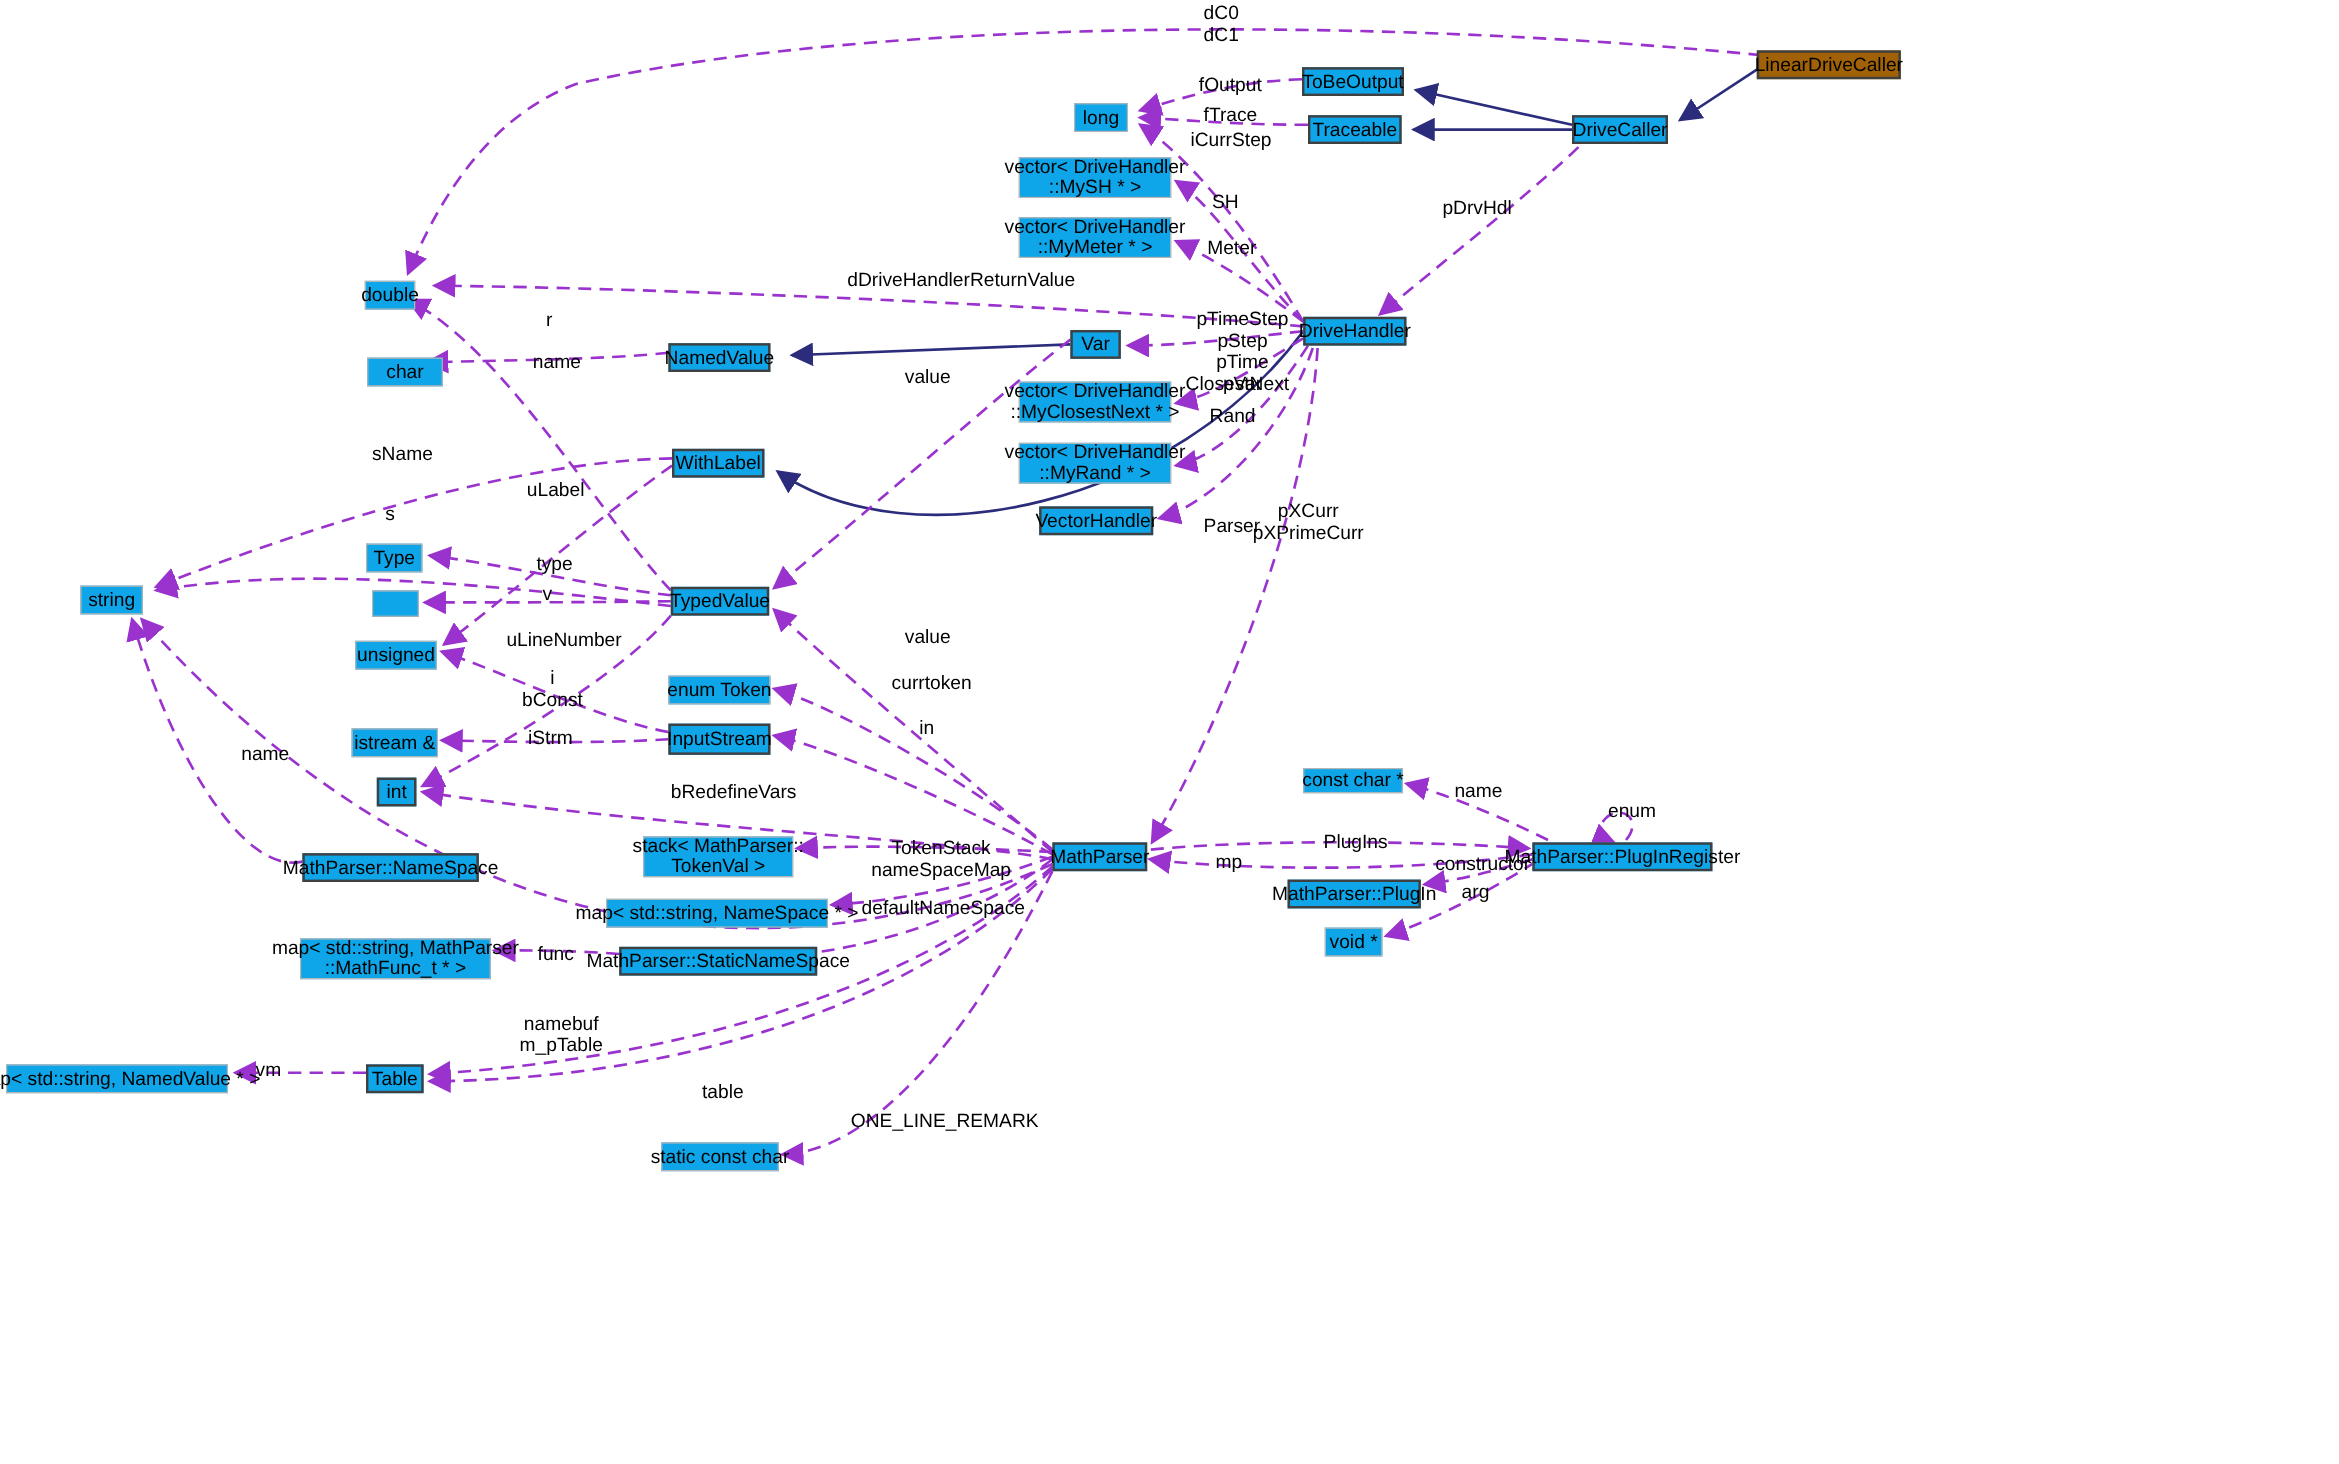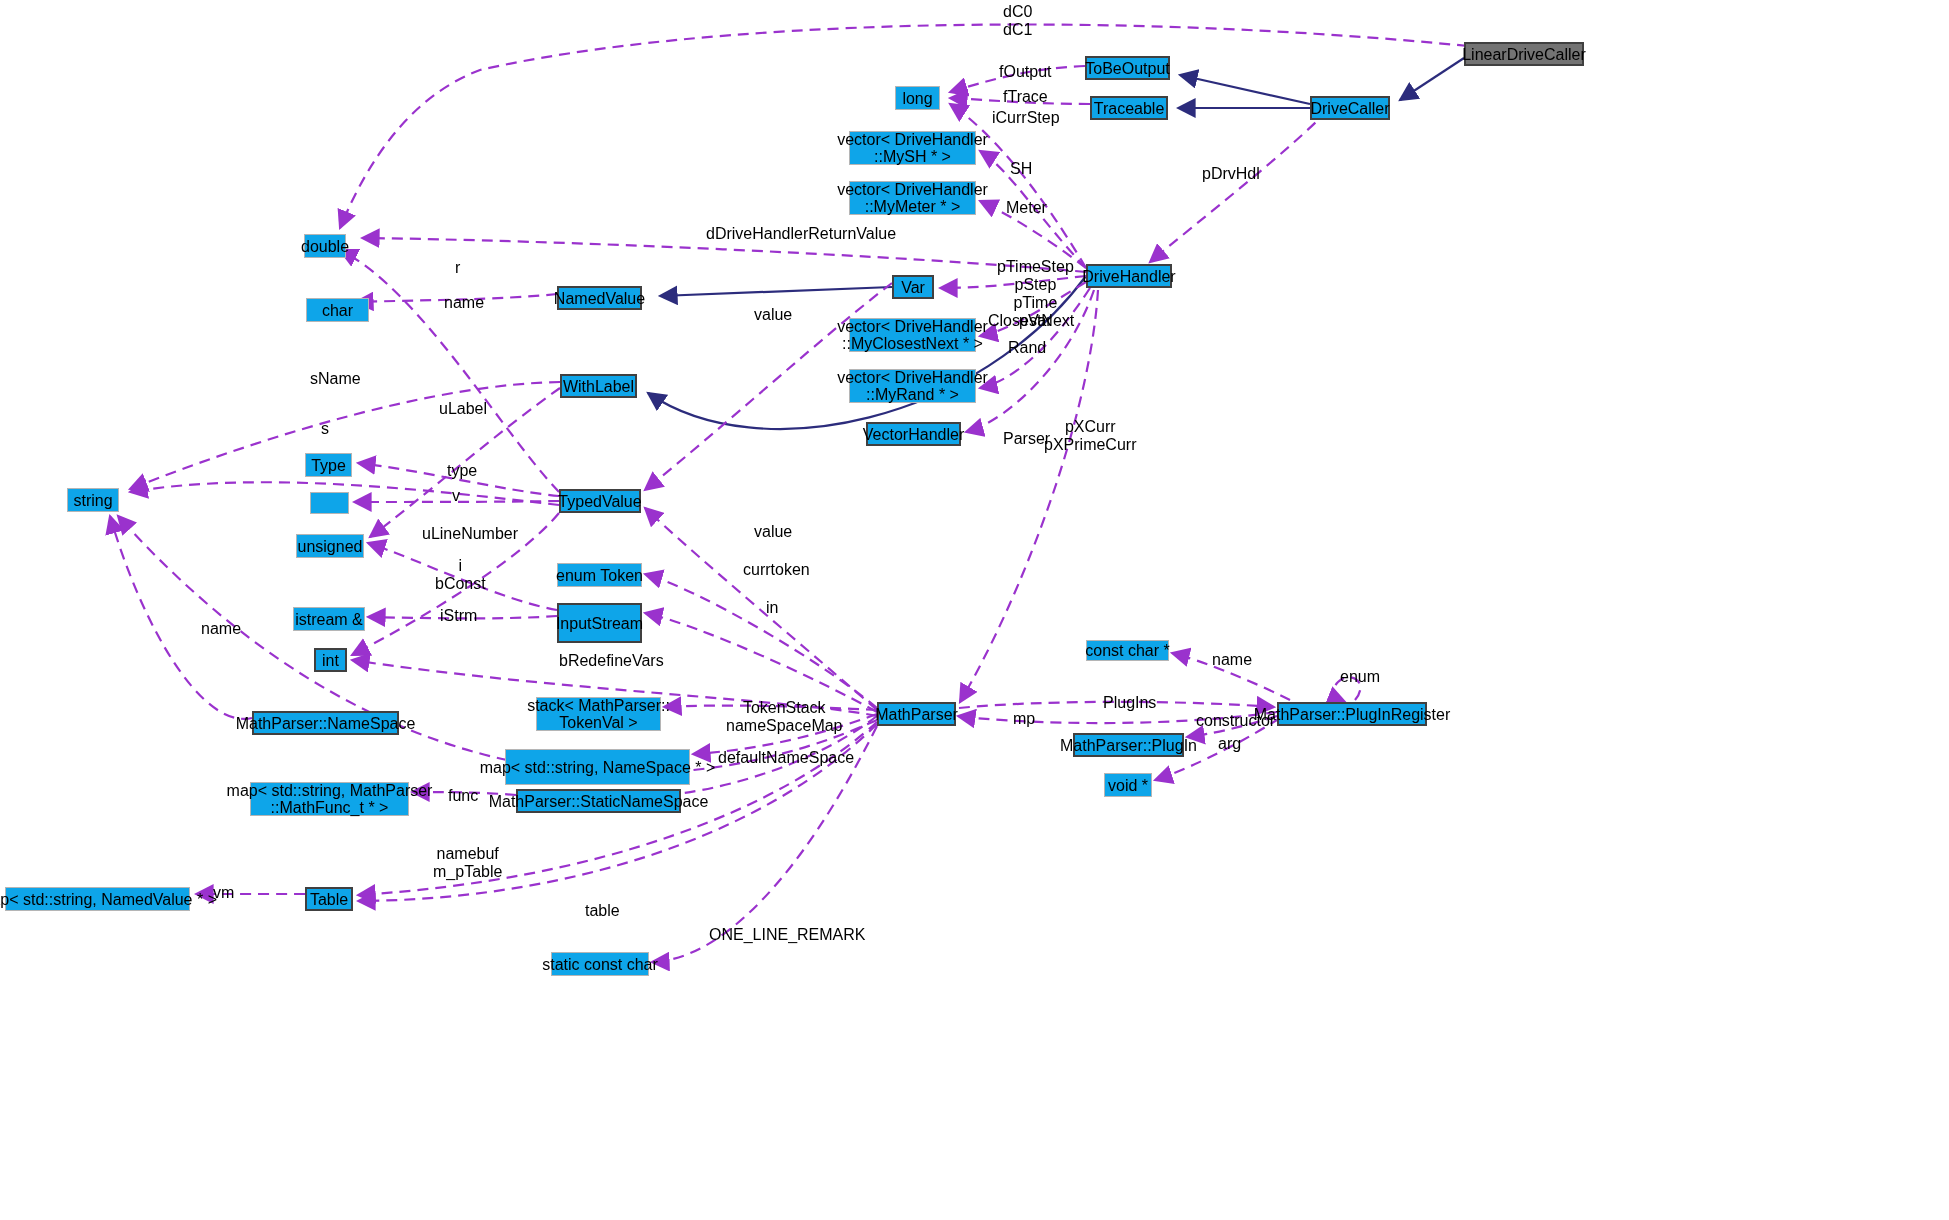--- a/index.html
+++ b/index.html
@@ -2,21 +2,21 @@
 <html><head>
 <meta charset="utf-8">
 <style>
   html,body{margin:0;padding:0;background:#ffffff;}
   body{font-family:"Liberation Sans", sans-serif;}
   #canvas{position:relative;width:1949px;height:1220px;background:#ffffff;overflow:hidden;}
   .node{position:absolute;box-sizing:border-box;display:flex;align-items:center;justify-content:center;
         text-align:center;background:#0ea5e9;color:#000000;font-size:16px;line-height:17px;white-space:pre;}
   .node.thin{border:1px solid #b5b5b5;}
   .node.thick{border:2px solid #404040;}
-  .node.current{border:2px solid #404040;background:#737373;}
+  .node.current{border:2px solid #404040;background:#a16207;}
   .elabel{position:absolute;font-size:16px;line-height:18px;color:#000000;white-space:pre;text-align:center;}
   svg.edges{position:absolute;left:0;top:0;width:1949px;height:1220px;pointer-events:none;}
   .usage{fill:none;stroke:#9a32cd;stroke-width:2.2;stroke-dasharray:11,7;}
   .inherit{fill:none;stroke:#2c2c7c;stroke-width:2.2;}
 </style>
 </head>
 <body>
 
 <div id="canvas">
 
@@ -107,30 +107,30 @@
 ::MyRand * &gt;</div>
       <div class="node thick" style="left: 560px; top: 374px; width: 77px; height: 24px;">WithLabel</div>
       <div class="node thick" style="left: 866px; top: 422px; width: 95px; height: 24px;">VectorHandler</div>
       <div class="node thin" style="left: 305px; top: 453px; width: 47px; height: 24px;">Type</div>
       <div class="node thin" style="left: 67px; top: 488px; width: 52px; height: 24px;">string</div>
       <div class="node thin" style="left: 310px; top: 492px; width: 39px; height: 22px;"></div>
       <div class="node thick" style="left: 559px; top: 489px; width: 82px; height: 24px;">TypedValue</div>
       <div class="node thin" style="left: 296px; top: 534px; width: 68px; height: 24px;">unsigned</div>
       <div class="node thin" style="left: 557px; top: 563px; width: 85px; height: 24px;">enum Token</div>
       <div class="node thin" style="left: 293px; top: 607px; width: 72px; height: 24px; text-align: right;">istream &amp;</div>
-      <div class="node thick" style="left: 557px; top: 603px; width: 85px; height: 40px;">InputStream</div>
+      <div class="node thick" style="left: 557px; top: 603px; width: 85px; height: 26px;">InputStream</div>
       <div class="node thin" style="left: 1086px; top: 640px; width: 83px; height: 21px;">const char *</div>
       <div class="node thick" style="left: 314px; top: 648px; width: 33px; height: 24px;">int</div>
       <div class="node thin" style="left: 536px; top: 697px; width: 125px; height: 34px;">stack&lt; MathParser::
 TokenVal &gt;</div>
       <div class="node thick" style="left: 877px; top: 702px; width: 79px; height: 24px;">MathParser</div>
       <div class="node thick" style="left: 252px; top: 711px; width: 147px; height: 24px;">MathParser::NameSpace</div>
       <div class="node thick" style="left: 1277px; top: 702px; width: 150px; height: 24px;">MathParser::PlugInRegister</div>
       <div class="node thick" style="left: 1073px; top: 733px; width: 111px; height: 24px;">MathParser::PlugIn</div>
-      <div class="node thin" style="left: 505px; top: 749px; width: 185px; height: 36px;">map&lt; std::string, NameSpace * &gt;</div>
+      <div class="node thin" style="left: 505px; top: 749px; width: 185px; height: 24px;">map&lt; std::string, NameSpace * &gt;</div>
       <div class="node thin" style="left: 1104px; top: 773px; width: 48px; height: 24px;">void *</div>
       <div class="node thin" style="left: 250px; top: 782px; width: 159px; height: 34px;">map&lt; std::string, MathParser
 ::MathFunc_t * &gt;</div>
       <div class="node thick" style="left: 516px; top: 789px; width: 165px; height: 24px;">MathParser::StaticNameSpace</div>
       <div class="node thin" style="left: 5px; top: 887px; width: 185px; height: 24px;">map&lt; std::string, NamedValue * &gt;</div>
       <div class="node thick" style="left: 305px; top: 887px; width: 48px; height: 24px;">Table</div>
       <div class="node thin" style="left: 551px; top: 952px; width: 98px; height: 24px;">static const char</div>
     </div>
 
 <div id="labels">

